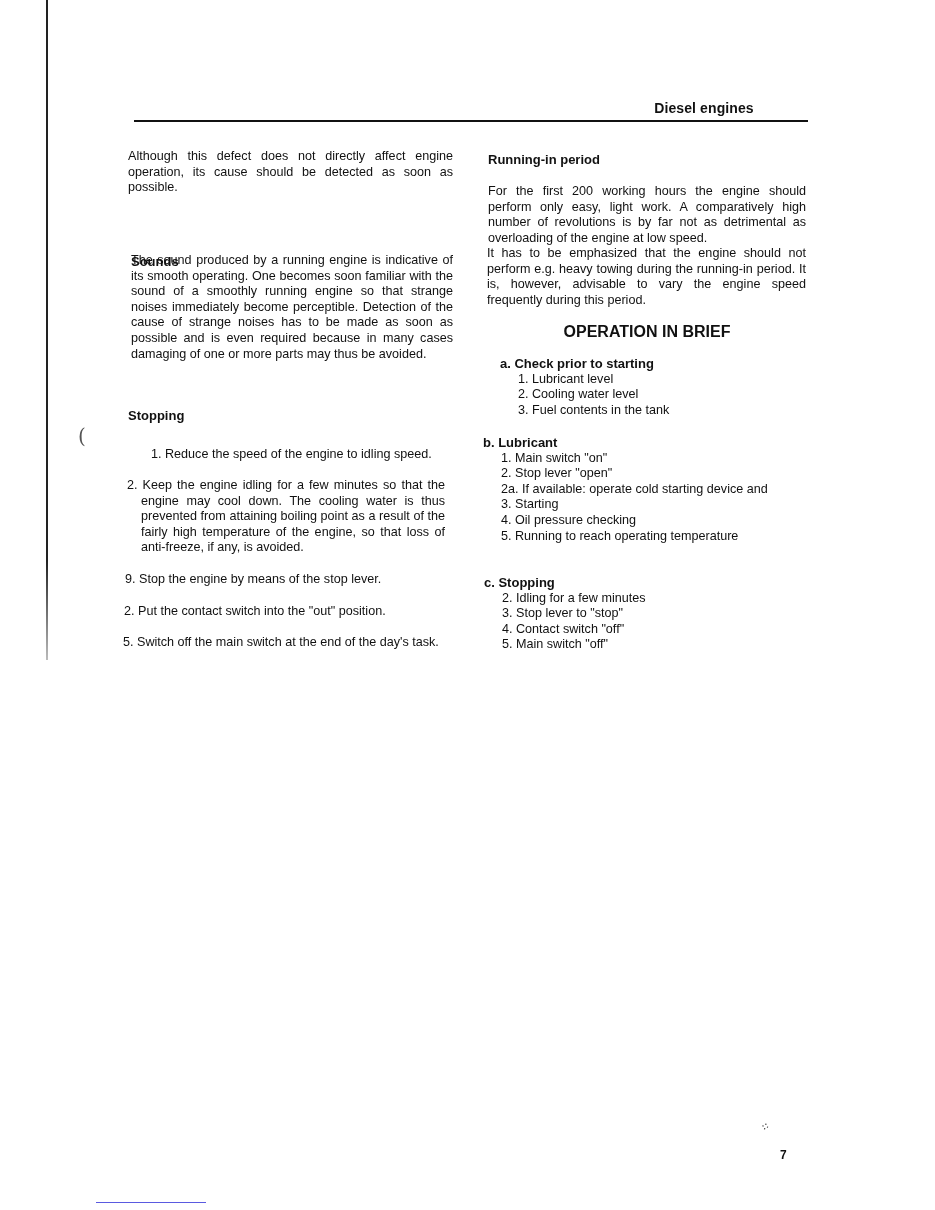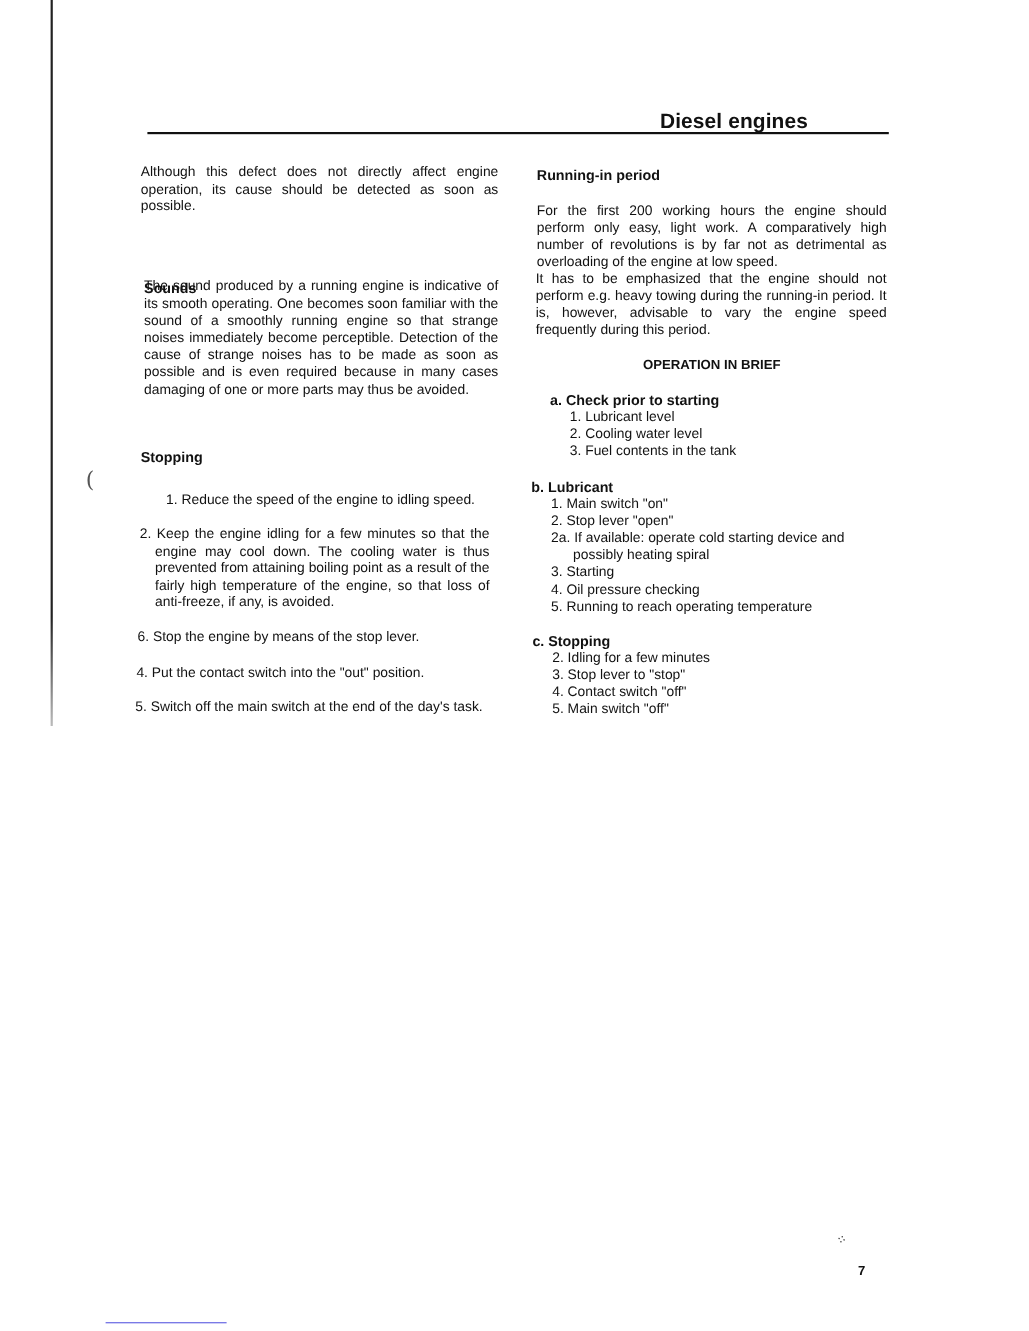--- a/index.html
+++ b/index.html
@@ -4,32 +4,32 @@
 <style>
   * { box-sizing: border-box; margin: 0; padding: 0; }
   html, body { width: 935px; height: 1210px; background: #ffffff; overflow: hidden; }
   body { position: relative; font-family: "Liberation Sans", "DejaVu Sans", sans-serif; color: #111; }
 
   .left-edge-line { position: absolute; left: 46px; top: 0; width: 2px; height: 660px;
     background: linear-gradient(to bottom, #222 0%, #222 85%, #bbb 100%); }
   .bottom-blue-line { position: absolute; left: 96px; top: 1202px; width: 110px; height: 1px; background: #5a5ae0; }
   .side-mark { position: absolute; left: 78px; top: 424px; font-size: 20px; color: #555; font-family: "DejaVu Serif", serif; }
 
-  .running-header { position: absolute; left: 600px; top: 100px; width: 208px; text-align: left;
-    font-weight: bold; font-size: 19px; letter-spacing: 0.1px; }
+  .running-header { position: absolute; left: 600px; top: 100px; width: 208px; text-align: center;
+    font-weight: bold; font-size: 14px; letter-spacing: 0.1px; }
   .header-rule { position: absolute; left: 134px; top: 120px; width: 674px; height: 2px; background: #111; }
 
   .col { position: absolute; font-size: 12.6px; line-height: 15.6px; }
   .col-left { left: 128px; top: 149px; width: 325px; }
   .col-right { left: 480px; top: 150px; width: 328px; }
 
   .block { position: absolute; }
   .heading { font-weight: bold; font-size: 13px; }
   .para { text-align: justify; }
-  .center-heading { font-weight: bold; text-align: center; font-size: 12px; }
+  .center-heading { font-weight: bold; text-align: center; font-size: 16px; }
 
   .num-item { position: absolute; padding-left: 14px; text-indent: -14px; text-align: justify; }
 
   .list { position: absolute; }
   .list .sub { display: block; padding-left: 18px; }
   .list .sub-wrap { display: block; padding-left: 18px; }
   .list .sub-wrap .cont { display: block; padding-left: 20px; }
 
   .page-number { position: absolute; left: 780px; top: 1148px; font-weight: bold; font-size: 12px; }
   .scan-speck { position: absolute; left: 760px; top: 1120px; font-size: 12px; color: #333; transform: rotate(15deg); }
@@ -48,22 +48,22 @@
 <div class="col col-left">
   <div class="block para" style="top:0; width:325px;">Although this defect does not directly affect engine operation, its cause should be detected as soon as possible.</div>
 
   <div class="block heading" style="top:70px; left:3px;margin-top:35px;">Sounds</div>
   <div class="block para" style="top:104px; left:3px; width:322px;">The sound produced by a running engine is indicative of its smooth operating. One becomes soon familiar with the sound of a smoothly running engine so that strange noises immediately become perceptible. Detection of the cause of strange noises has to be made as soon as possible and is even required because in many cases damaging of one or more parts may thus be avoided.</div>
 
   <div class="block heading" style="top:259px; left:0;">Stopping</div>
 
   <div class="num-item" style="top:298px; left:-1px; width:326px;margin-left:24px;">1. Reduce the speed of the engine to idling speed.</div>
   <div class="num-item" style="top:329px; left:-1px; width:318px;">2. Keep the engine idling for a few minutes so that the engine may cool down. The cooling water is thus prevented from attaining boiling point as a result of the fairly high temperature of the engine, so that loss of anti-freeze, if any, is avoided.</div>
-  <div class="num-item" style="top:423px; left:-3px; width:326px;">6. Stop the engine by means of the stop lever.</div>
-  <div class="num-item" style="top:455px; left:-4px; width:326px;">4. Put the contact switch into the "out" position.</div>
+  <div class="num-item" style="top:423px; left:-3px; width:326px;">9. Stop the engine by means of the stop lever.</div>
+  <div class="num-item" style="top:455px; left:-4px; width:326px;">2. Put the contact switch into the "out" position.</div>
   <div class="num-item" style="top:486px; left:-5px; width:322px;">5. Switch off the main switch at the end of the day's task.</div>
 </div>
 
 <div class="col col-right">
   <div class="block heading" style="top:2px; left:8px;">Running-in period</div>
   <div class="block para" style="top:34px; left:8px; width:318px;">For the first 200 working hours the engine should perform only easy, light work. A comparatively high number of revolutions is by far not as detrimental as overloading of the engine at low speed.</div>
   <div class="block para" style="top:96px; left:7px; width:319px;">It has to be emphasized that the engine should not perform e.g. heavy towing during the running-in period. It is, however, advisable to vary the engine speed frequently during this period.</div>
 
   <div class="block center-heading" style="top:174px; left:8px; width:318px;">OPERATION IN BRIEF</div>
 
@@ -73,21 +73,20 @@
     <span class="sub">2. Cooling water level</span>
     <span class="sub">3. Fuel contents in the tank</span>
   </div>
 
   <div class="list" style="top:285px; left:3px; width:325px;">
     <span class="heading" style="display:block;">b. Lubricant</span>
     <span class="sub">1. Main switch "on"</span>
     <span class="sub">2. Stop lever "open"</span>
     <span class="sub-wrap">
       <span style="display:block;">2a. If available: operate cold starting device and</span>
-      <span class="cont">possibly heating spiral</span>
     </span>
     <span class="sub">3. Starting</span>
     <span class="sub">4. Oil pressure checking</span>
     <span class="sub">5. Running to reach operating temperature</span>
   </div>
 
   <div class="list" style="top:425px; left:4px; width:300px;">
     <span class="heading" style="display:block;">c. Stopping</span>
     <span class="sub">2. Idling for a few minutes</span>
     <span class="sub">3. Stop lever to "stop"</span>

